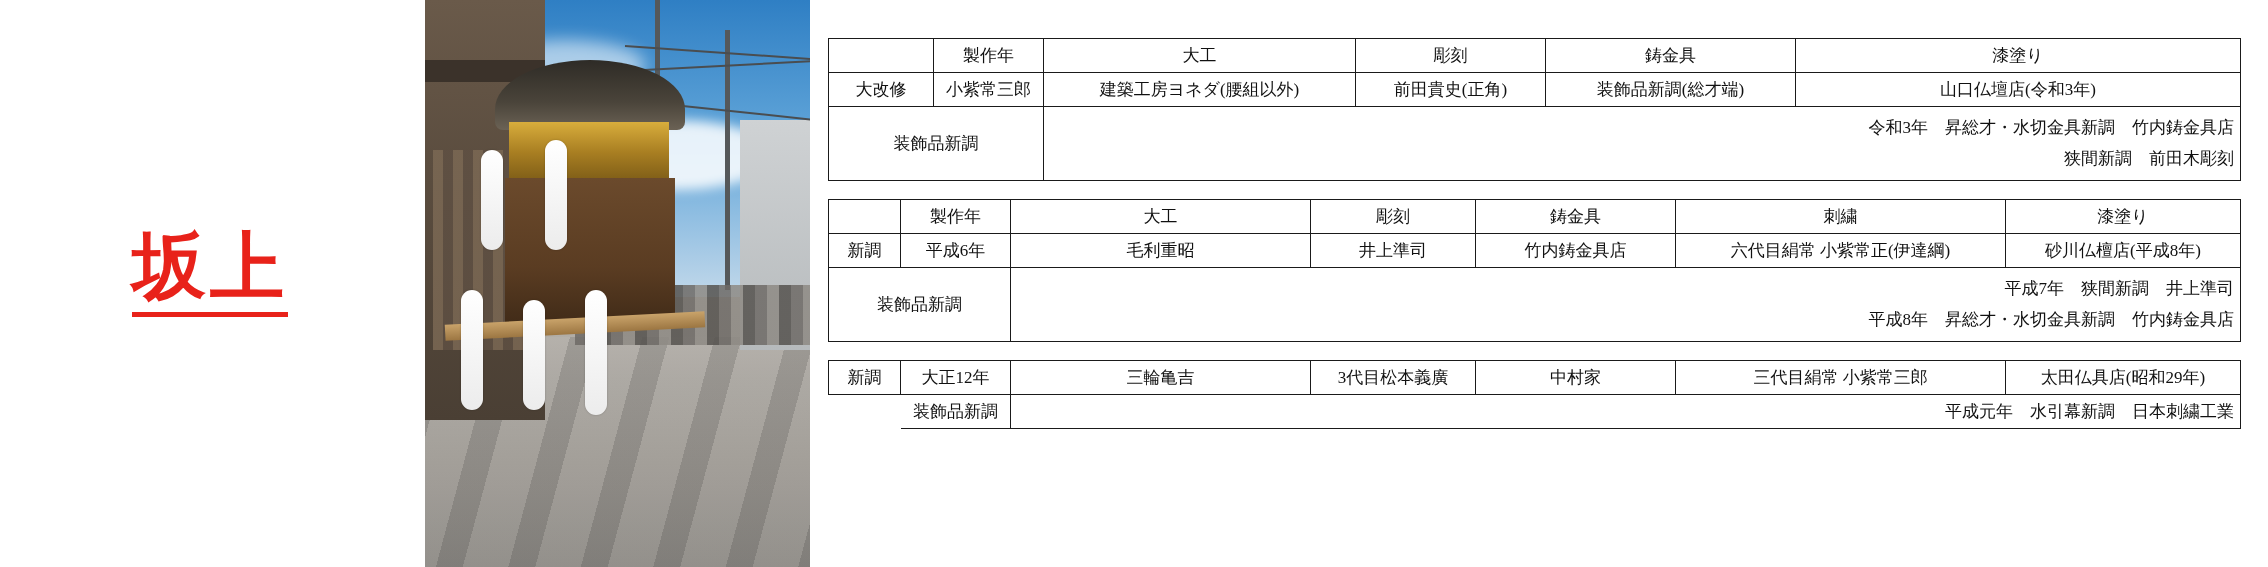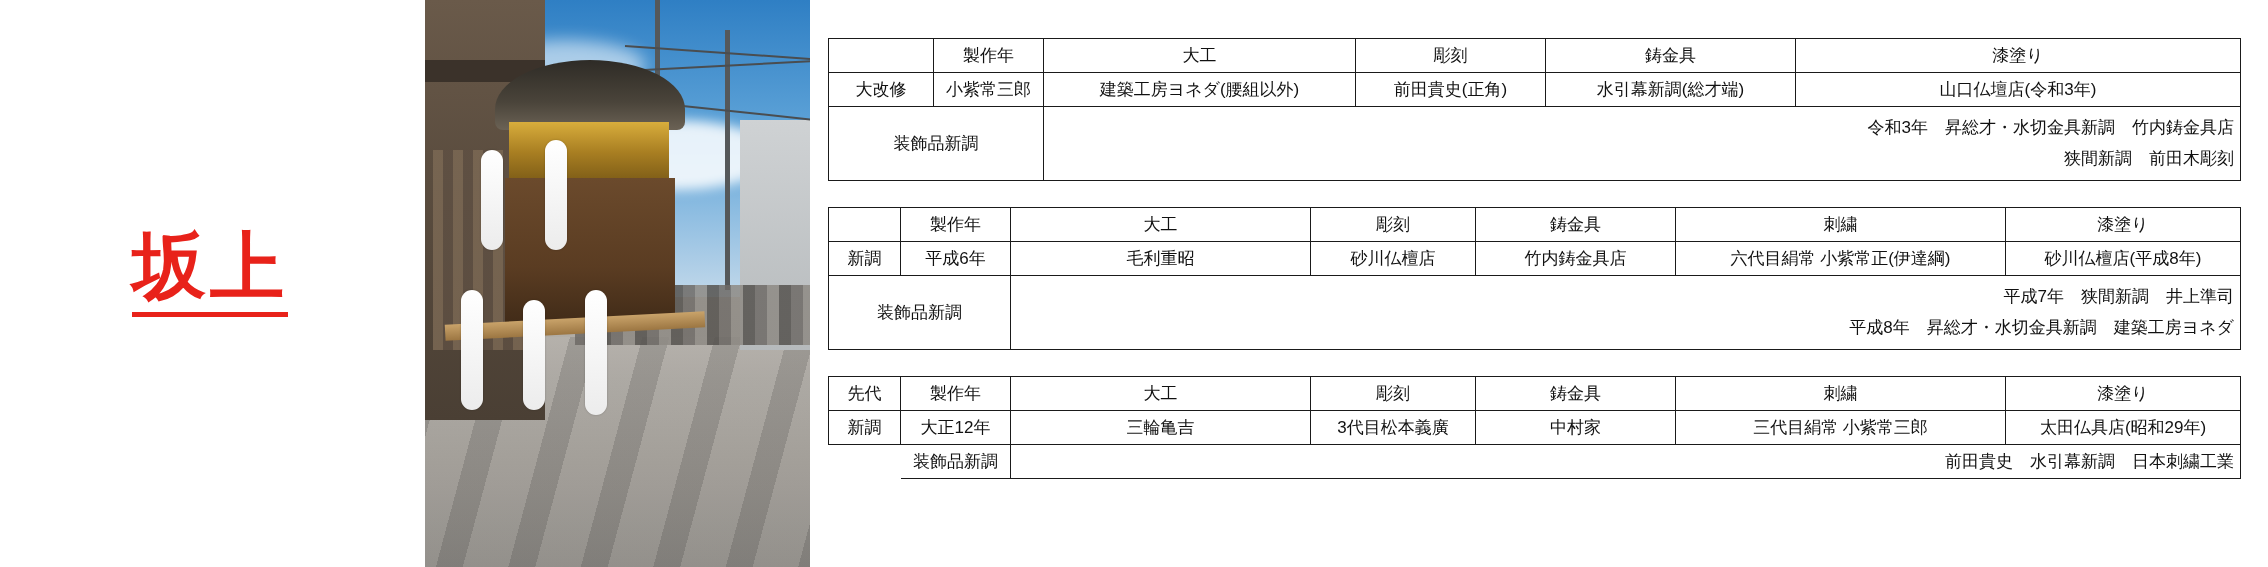--- a/index.html
+++ b/index.html
@@ -174,24 +174,24 @@
   .tables {
     position: absolute;
     left: 828px;
     top: 38px;
     width: 1412px;
   }
   table.info {
     border-collapse: collapse;
     table-layout: fixed;
     width: 100%;
-    margin-bottom: 26px;
+    margin-bottom: 18px;
     font-size: 17px;
     color: #111;
-    font-family: Liberation Sans, sans-serif;
+    font-family: Liberation Serif, serif;
   }
   table.info td, table.info th {
     border: 1px solid #1a1a1a;
     padding: 5px 6px;
     text-align: center;
     vertical-align: middle;
     font-weight: normal;
     white-space: nowrap;
     overflow: hidden;
     height: 27px;
@@ -266,21 +266,21 @@
         <td>大工</td>
         <td>彫刻</td>
         <td>鋳金具</td>
         <td>漆塗り</td>
       </tr>
       <tr>
         <td>大改修</td>
         <td>小紫常三郎</td>
         <td>建築工房ヨネダ(腰組以外)</td>
         <td>前田貴史(正角)</td>
-        <td>水引幕新調(総才端)</td>
+        <td>装飾品新調(総才端)</td>
         <td>山口仏壇店(令和3年)</td>
       </tr>
       <tr>
         <td colspan="2">装飾品新調</td>
         <td colspan="4" class="left pad-cell">
           <span class="sub-line">令和3年　昇総才・水切金具新調　竹内鋳金具店</span>
           <span class="sub-line">狭間新調　前田木彫刻</span>
         </td>
       </tr>
     </tbody>
@@ -303,68 +303,59 @@
         <td>大工</td>
         <td>彫刻</td>
         <td>鋳金具</td>
         <td>刺繍</td>
         <td>漆塗り</td>
       </tr>
       <tr>
         <td>新調</td>
         <td>平成6年</td>
         <td>毛利重昭</td>
-        <td>砂川仏檀店</td>
+        <td>井上準司</td>
         <td>竹内鋳金具店</td>
         <td>六代目絹常 小紫常正(伊達綱)</td>
         <td>砂川仏檀店(平成8年)</td>
       </tr>
       <tr>
         <td colspan="2">装飾品新調</td>
         <td colspan="5" class="left pad-cell">
           <span class="sub-line">平成7年　狭間新調　井上準司</span>
-          <span class="sub-line">平成8年　昇総才・水切金具新調　建築工房ヨネダ</span>
+          <span class="sub-line">平成8年　昇総才・水切金具新調　竹内鋳金具店</span>
         </td>
       </tr>
     </tbody>
       </table>
 
     <table class="info">
       <colgroup>
         <col style="width:72px">
         <col style="width:110px">
         <col style="width:300px">
         <col style="width:165px">
         <col style="width:200px">
         <col style="width:330px">
         <col style="width:235px">
       </colgroup>
       <tbody>
-          <tr>
-        <td>先代</td>
-        <td>製作年</td>
-        <td>大工</td>
-        <td>彫刻</td>
-        <td>鋳金具</td>
-        <td>刺繍</td>
-        <td>漆塗り</td>
-      </tr>
       <tr>
         <td>新調</td>
         <td>大正12年</td>
         <td>三輪亀吉</td>
         <td>3代目松本義廣</td>
         <td>中村家</td>
         <td>三代目絹常 小紫常三郎</td>
         <td>太田仏具店(昭和29年)</td>
       </tr>
       <tr>
         <td class="blank"></td>
         <td>装飾品新調</td>
         <td colspan="5" class="left">
-          <span>前田貴史　水引幕新調　日本刺繍工業</span>
+          <span>平成元年　水引幕新調　日本刺繍工業</span>
         </td>
       </tr>
     </tbody>
       </table>
 
   </div>
 </div>
 
 </body></html>

